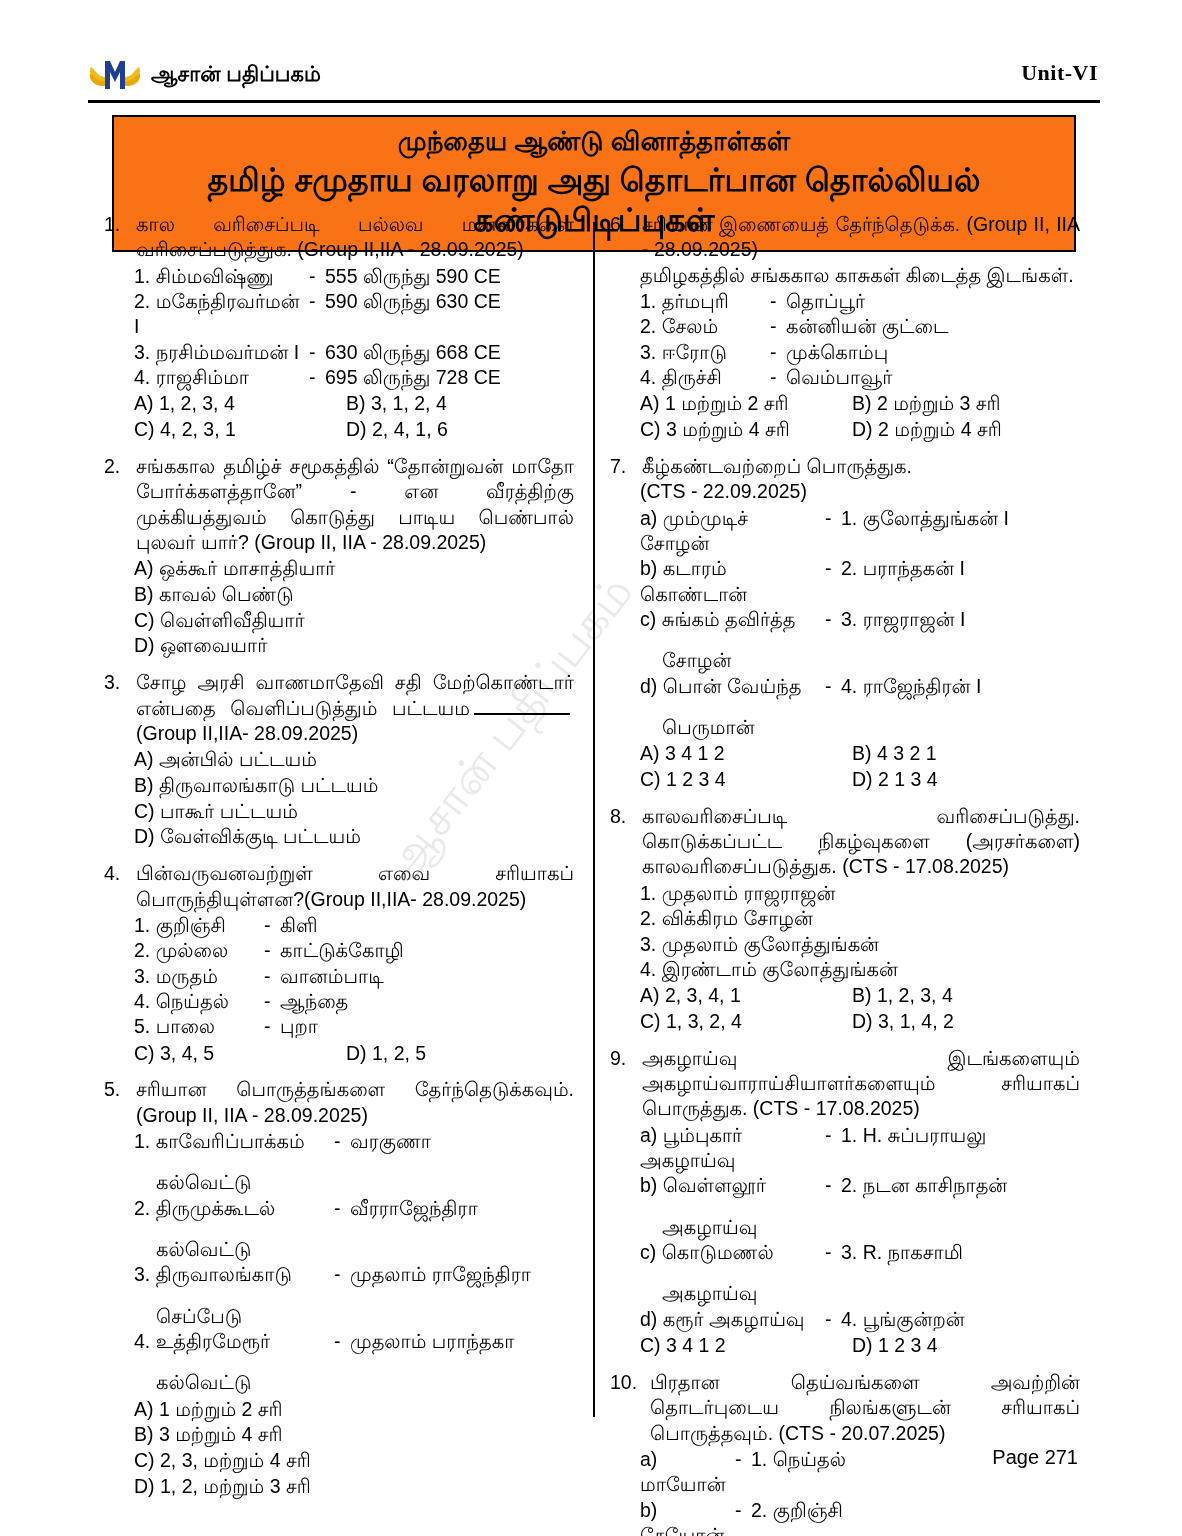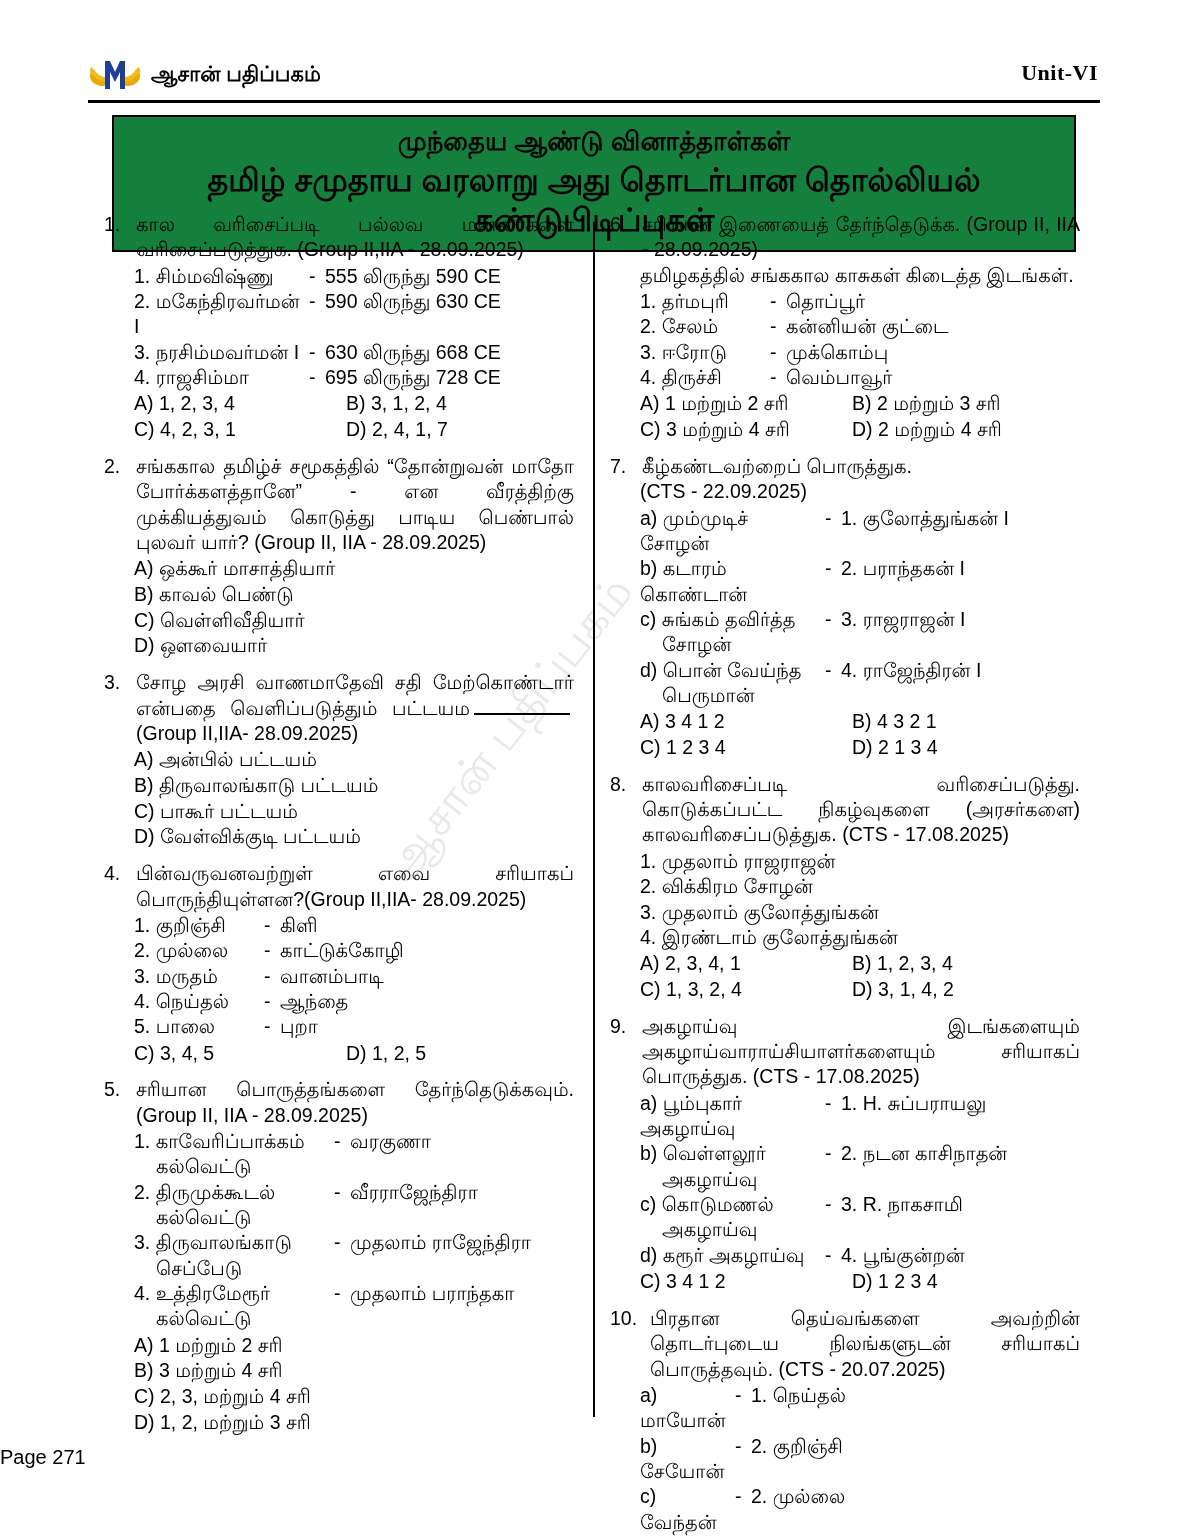--- a/index.html
+++ b/index.html
@@ -87,21 +87,21 @@
     background: #000;
     z-index: 2;
   }
 
   
   .title-box {
     position: absolute;
     left: 112px;
     top: 115px;
     width: 964px;
-    background: #15803d;
+    background: #f97316;
     border: 2px solid #000;
     box-sizing: border-box;
     padding: 8px 6px 10px 6px;
     text-align: center;
     z-index: 2;
   }
   .title-line1 {
     font-size: 26px;
     font-weight: 700;
     line-height: 1.25;
@@ -185,20 +185,21 @@
   .pair-dash {
     flex: 0 0 auto;
     width: 16px;
   }
   .pair-right {
     flex: 1 1 auto;
   }
   .pair-cont {
     padding-left: 22px;
     line-height: 1.30;
+    margin-top: 16px;
   }
   
   .w-175 .pair-left { width: 175px; }
   .w-130 .pair-left { width: 130px; }
   .w-200 .pair-left { width: 200px; }
   .w-185 .pair-left { width: 185px; }
   .w-95  .pair-left { width: 95px;  }
 
   
   .items {
@@ -230,21 +231,21 @@
     vertical-align: baseline;
     margin: 0 4px;
   }
 
   
   .footer {
     position: absolute;
     left: 0;
     top: 1446px;
     width: 1078px;
-    text-align: left;
+    text-align: right;
     font-size: 20px;
     z-index: 2;
   }
 </style>
 </head>
 <body>
 
 <div class="page">
 
   <div class="watermark">ஆசான் பதிப்பகம்</div>
@@ -305,21 +306,21 @@
             <span class="pair-right">695 லிருந்து 728 CE</span>
           </div>
         </div>
         <div class="opts">
           <div class="opt-row">
             <span class="opt-cell c1">A) 1, 2, 3, 4</span>
             <span class="opt-cell">B) 3, 1, 2, 4</span>
           </div>
           <div class="opt-row">
             <span class="opt-cell c1">C) 4, 2, 3, 1</span>
-            <span class="opt-cell">D) 2, 4, 1, 7</span>
+            <span class="opt-cell">D) 2, 4, 1, 6</span>
           </div>
         </div>
       </div>
 
       <div class="q">
         <div class="q-head">
           <span class="q-num">2.</span>
           <span class="q-text">சங்ககால தமிழ்ச் சமூகத்தில் “தோன்றுவன் மாதோ போர்க்களத்தானே” - என வீரத்திற்கு முக்கியத்துவம் கொடுத்து பாடிய பெண்பால் புலவர் யார்? (Group II, IIA - 28.09.2025)</span>
         </div>
         <div class="opts">

